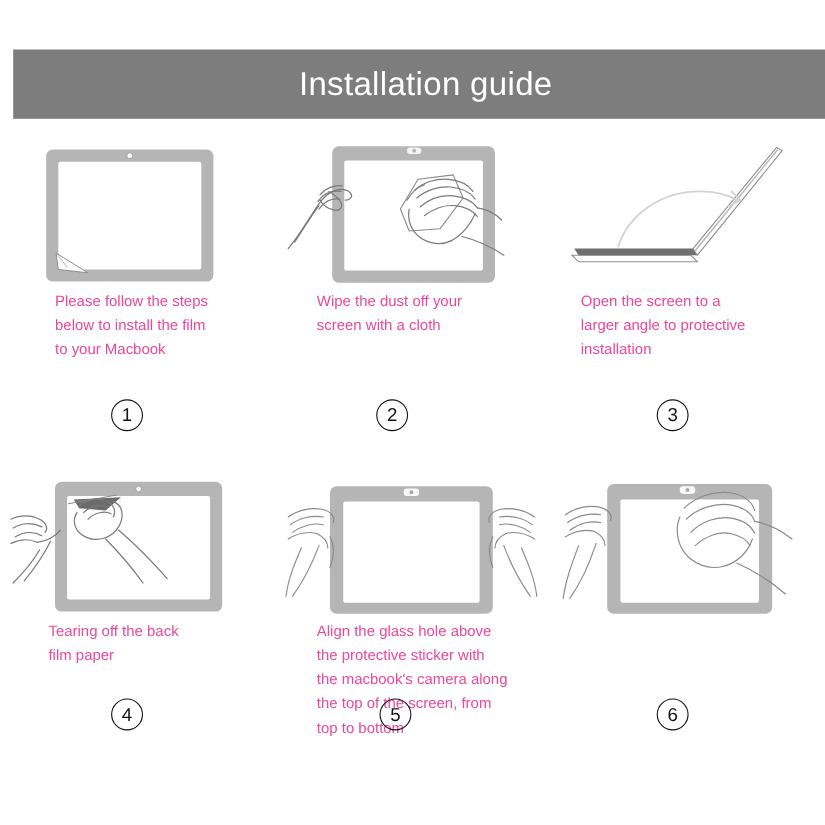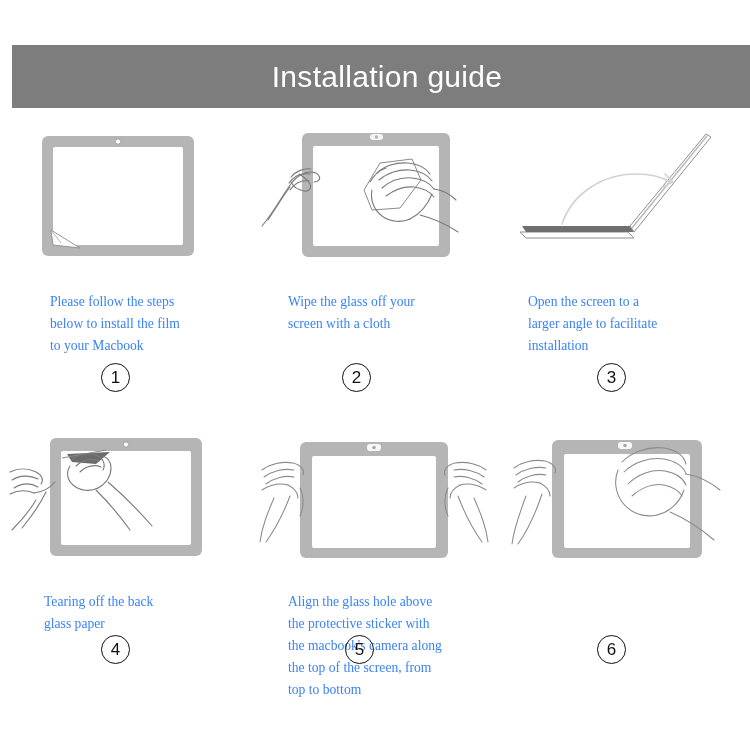--- a/index.html
+++ b/index.html
@@ -61,27 +61,27 @@
     margin: 22px auto 0 auto;
   }
   .art-box svg {
     display: block;
     width: 100%;
     height: 100%;
     overflow: visible;
   }
 
   .step-caption {
-    margin-top: 29px;
+    margin-top: 1px;
     padding-left: 40px;
     padding-right: 4px;
     font-size: 13.6px;
     line-height: 1.62;
-    color: #3b82f6;
-    font-family: Liberation Serif, serif;
+    color: #ec4899;
+    font-family: Liberation Sans, sans-serif;
     white-space: pre-line;
   }
   .cell-2 .step-caption,
   .cell-5 .step-caption { padding-left: 28px; }
   .cell-3 .step-caption,
   .cell-6 .step-caption { padding-left: 18px; }
   .cell-4 .step-caption { padding-left: 34px; }
 
   .step-badge {
     position: absolute;
@@ -170,21 +170,21 @@
           <path d="M122 58 C130 51 141 47 152 48 C162 49 170 53 174 59"></path>
           <path d="M126 66 C134 60 144 56 154 57 C163 58 170 62 174 67"></path>
           <path d="M110 52 C114 45 120 40 126 38"></path>
           <path d="M112 60 C110 70 114 80 122 86 C130 92 142 93 150 89"></path>
           <path d="M150 89 C160 84 168 74 172 64"></path>
           <path d="M174 59 C182 60 190 64 196 70"></path>
           <path d="M160 85 C172 88 186 94 198 102"></path>
         </g>
       </svg>
     </div>
-    <div class="step-caption">Wipe the glass off your
+    <div class="step-caption">Wipe the dust off your
 screen with a cloth</div>
     <div class="step-badge">
       <span>2</span>
     </div>
   </div>
 
   <div class="step-cell cell-3">
     <div class="art-box">
       <svg viewBox="0 0 230 132" xmlns="http://www.w3.org/2000/svg">
         <g>
@@ -193,21 +193,21 @@
           <path d="M120 96 L196 4 L201 7 L124 102 Z" fill="#ffffff" stroke="#8e8e8e" stroke-width="1"></path>
           <path d="M122 98 L197 6" stroke="#b9b9b9" stroke-width="1.4" fill="none"></path>
         </g>
         <g fill="none" stroke="#d2d2d2" stroke-width="1.6" stroke-linecap="round">
           <path d="M52 94 C62 64 92 44 126 44 C140 44 152 47 160 52"></path>
           <path d="M155 44 L163 52 L153 57"></path>
         </g>
       </svg>
     </div>
     <div class="step-caption">Open the screen to a
-larger angle to facilitate
+larger angle to protective
 installation</div>
     <div class="step-badge">
       <span>3</span>
     </div>
   </div>
 
   <div class="step-cell cell-4">
     <div class="art-box">
       <svg viewBox="0 0 230 132" xmlns="http://www.w3.org/2000/svg">
         <g>
@@ -233,21 +233,21 @@
           <path d="M2 50 C10 45 20 45 28 49"></path>
           <path d="M4 58 C12 53 21 53 28 57"></path>
           <path d="M0 64 C8 60 17 60 24 63"></path>
           <path d="M24 63 C32 62 40 58 45 52"></path>
           <path d="M26 70 C20 80 12 90 2 100"></path>
           <path d="M36 62 C30 74 22 86 12 98"></path>
         </g>
       </svg>
     </div>
     <div class="step-caption">Tearing off the back
-glass paper</div>
+film paper</div>
     <div class="step-badge">
       <span>4</span>
     </div>
   </div>
 
   <div class="step-cell cell-5">
     <div class="art-box">
       <svg viewBox="0 0 230 132" xmlns="http://www.w3.org/2000/svg">
         <g>
           <rect x="40" y="12" width="148" height="116" rx="6" ry="6" fill="#b5b5b5"></rect>

